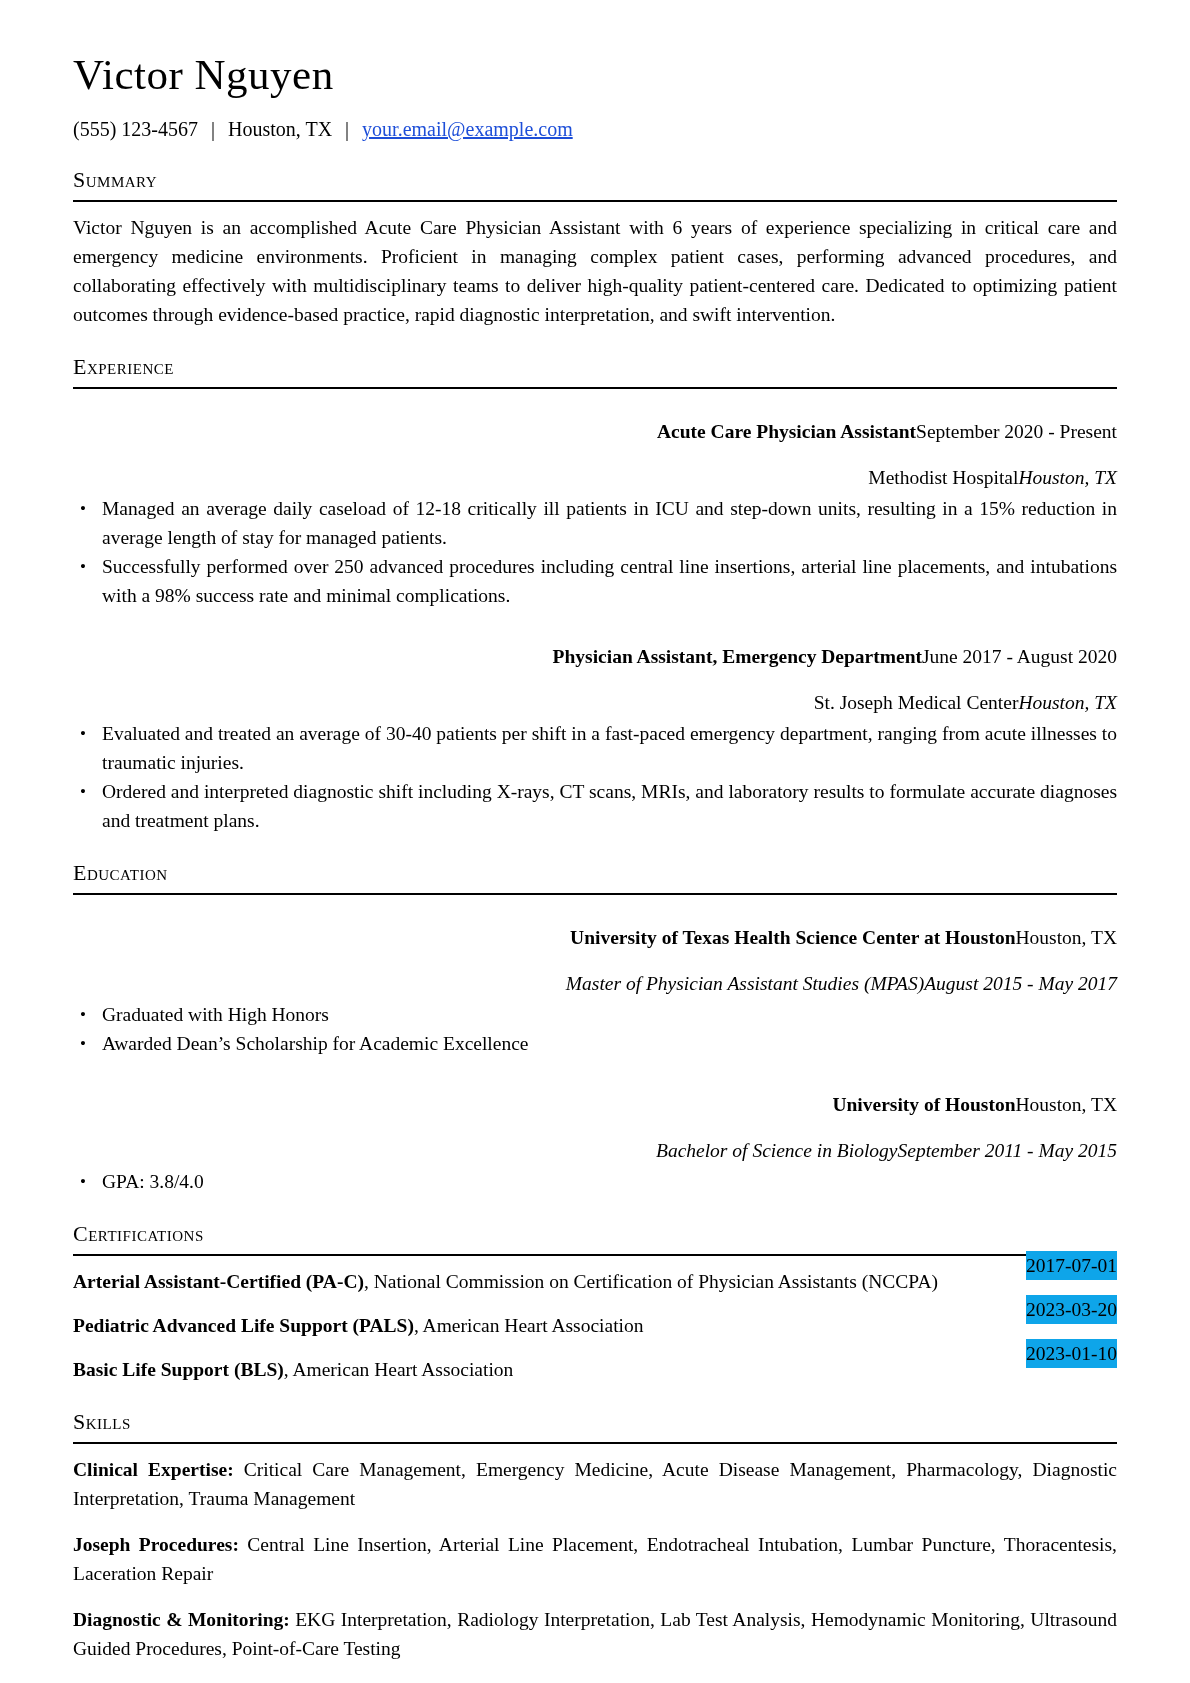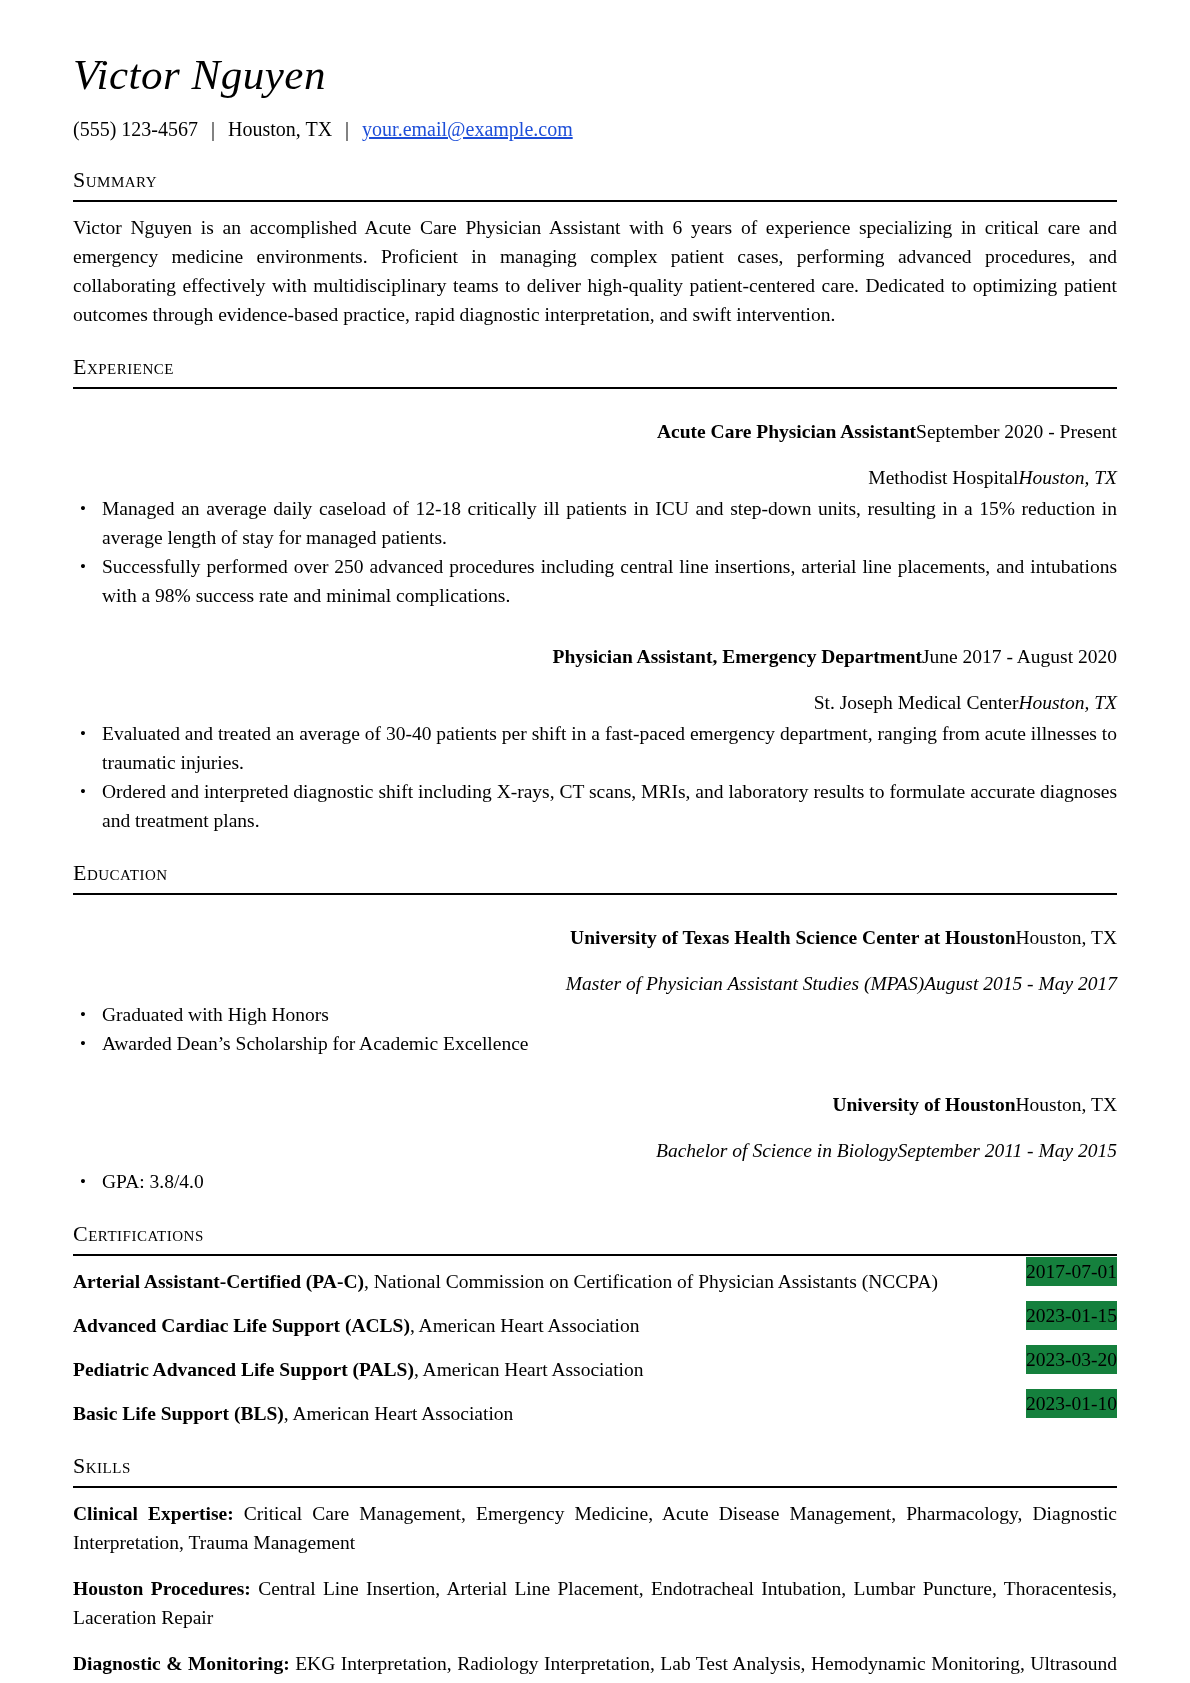--- a/index.html
+++ b/index.html
@@ -16,21 +16,20 @@
   .page {
     padding: 50px 73px 0 73px;
     width: 100%;
   }
   
   .name {
     font-size: 43px;
     line-height: 50px;
     font-weight: normal;
     letter-spacing: 0.5px;
-    font-style: italic;
   }
   .contact-line {
     margin-top: 16px;
     font-size: 20px;
     line-height: 26px;
   }
   .contact-sep {
     display: inline-block;
     margin: 0 13px;
   }
@@ -82,23 +81,23 @@
     top: 0;
     font-size: 17px;
   }
   
   .cert { position: relative; margin-bottom: 15px; padding-right: 0; }
   .cert:last-child { margin-bottom: 0; }
   .cert-name { font-weight: bold; }
   .cert-date {
     position: absolute;
     right: 0;
-    bottom: 10px;
+    bottom: 16px;
     white-space: nowrap;
-    background: #15803d;
+    background: #0ea5e9;
   }
   
   .skill-group { margin-bottom: 17px; text-align: justify; }
   .skill-group:last-child { margin-bottom: 0; }
   .skill-label { font-weight: bold; }
 </style>
 </head>
 <body>
 
 <div class="page">
@@ -185,38 +184,34 @@
 
   <section class="section">
     <h2 class="section-title">Certifications</h2>
     <hr class="section-rule">
 
     <div class="cert">
       <p><span class="cert-name">Arterial Assistant-Certified (PA-C)</span><span>, National Commission on Certification of Physician Assistants (NCCPA)</span></p>
       <span class="cert-date">2017-07-01</span>
     </div>
     <div class="cert">
-      <p><span class="cert-name">Advanced Cardiac Life Support (ACLS)</span><span>, American Heart Association</span></p>
-      <span class="cert-date">2023-01-15</span>
-    </div>
-    <div class="cert">
       <p><span class="cert-name">Pediatric Advanced Life Support (PALS)</span><span>, American Heart Association</span></p>
       <span class="cert-date">2023-03-20</span>
     </div>
     <div class="cert">
       <p><span class="cert-name">Basic Life Support (BLS)</span><span>, American Heart Association</span></p>
       <span class="cert-date">2023-01-10</span>
     </div>
   </section>
 
   <section class="section">
     <h2 class="section-title">Skills</h2>
     <hr class="section-rule">
 
     <p class="skill-group"><span class="skill-label">Clinical Expertise:</span>
       <span>Critical Care Management, Emergency Medicine, Acute Disease Management, Phar­macology, Diagnostic Interpretation, Trauma Management</span></p>
-    <p class="skill-group"><span class="skill-label">Houston Procedures:</span>
+    <p class="skill-group"><span class="skill-label">Joseph Procedures:</span>
       <span>Central Line Insertion, Arterial Line Placement, Endotracheal Intubation, Lumbar Puncture, Thoracentesis, Laceration Repair</span></p>
     <p class="skill-group"><span class="skill-label">Diagnostic &amp; Monitoring:</span>
       <span>EKG Interpretation, Radiology Interpretation, Lab Test Analysis, Hemody­namic Monitoring, Ultrasound Guided Procedures, Point-of-Care Testing</span></p>
   </section>
 
 </div>
 
 </body></html>

